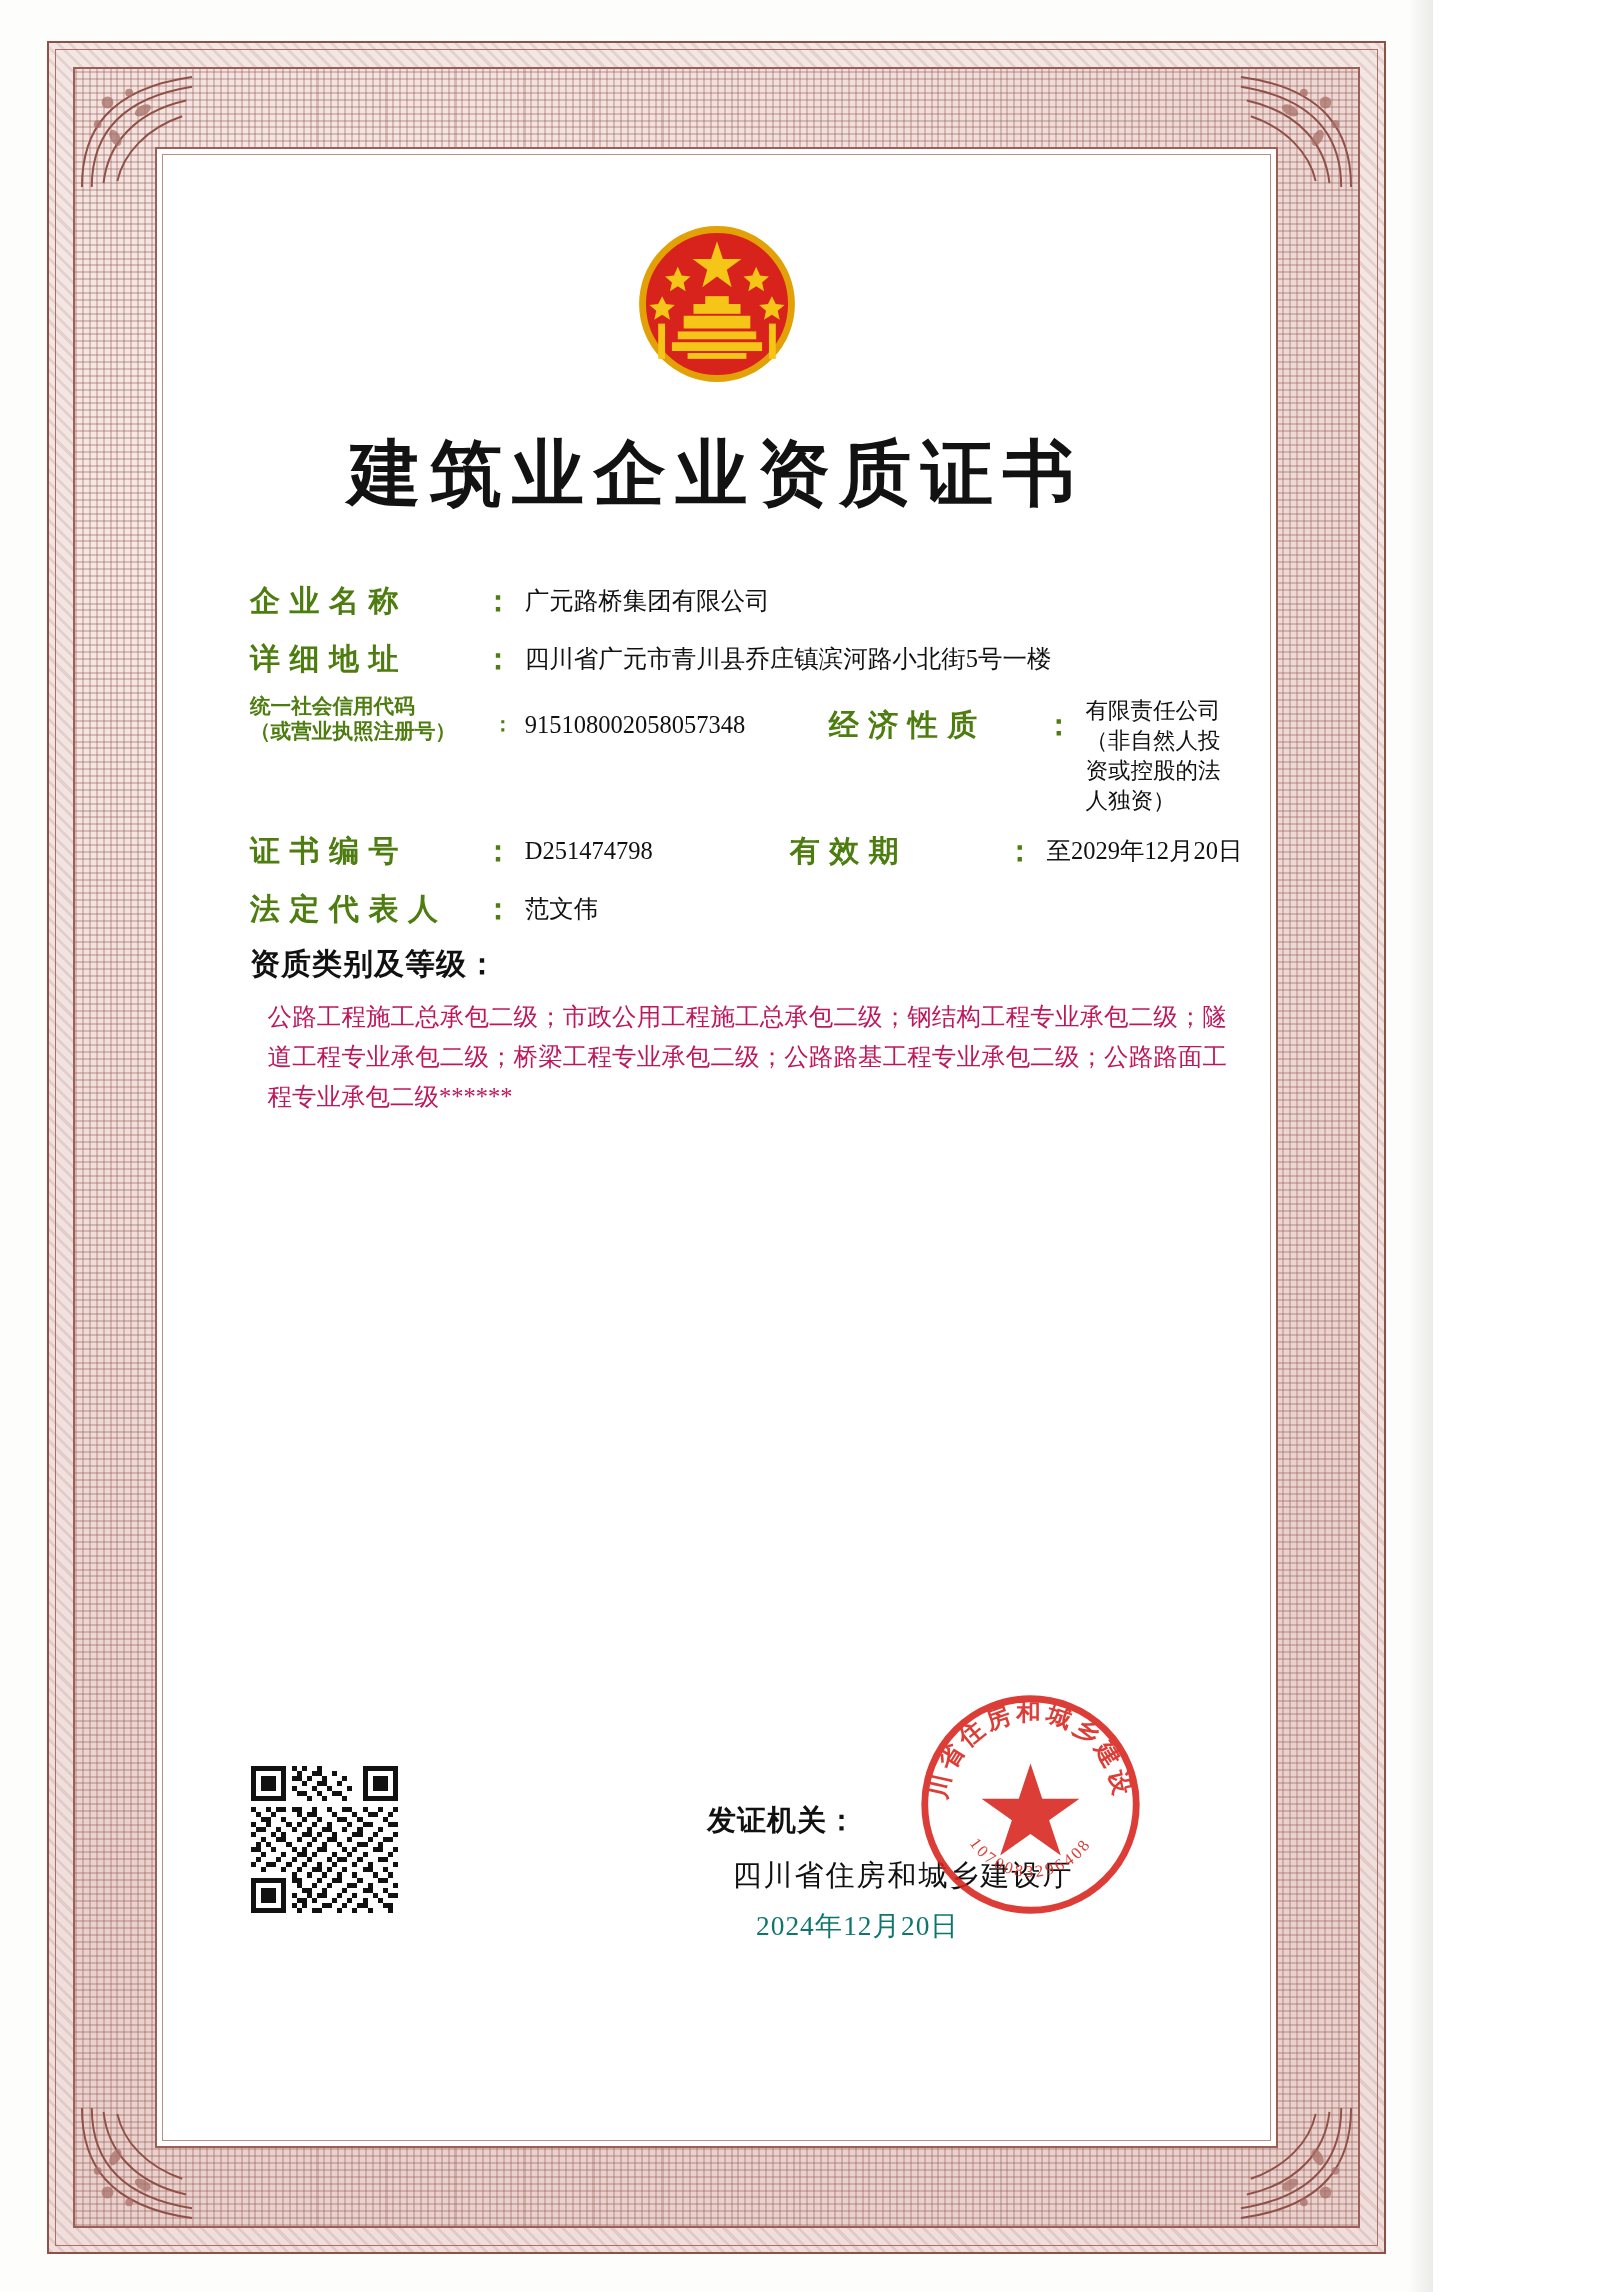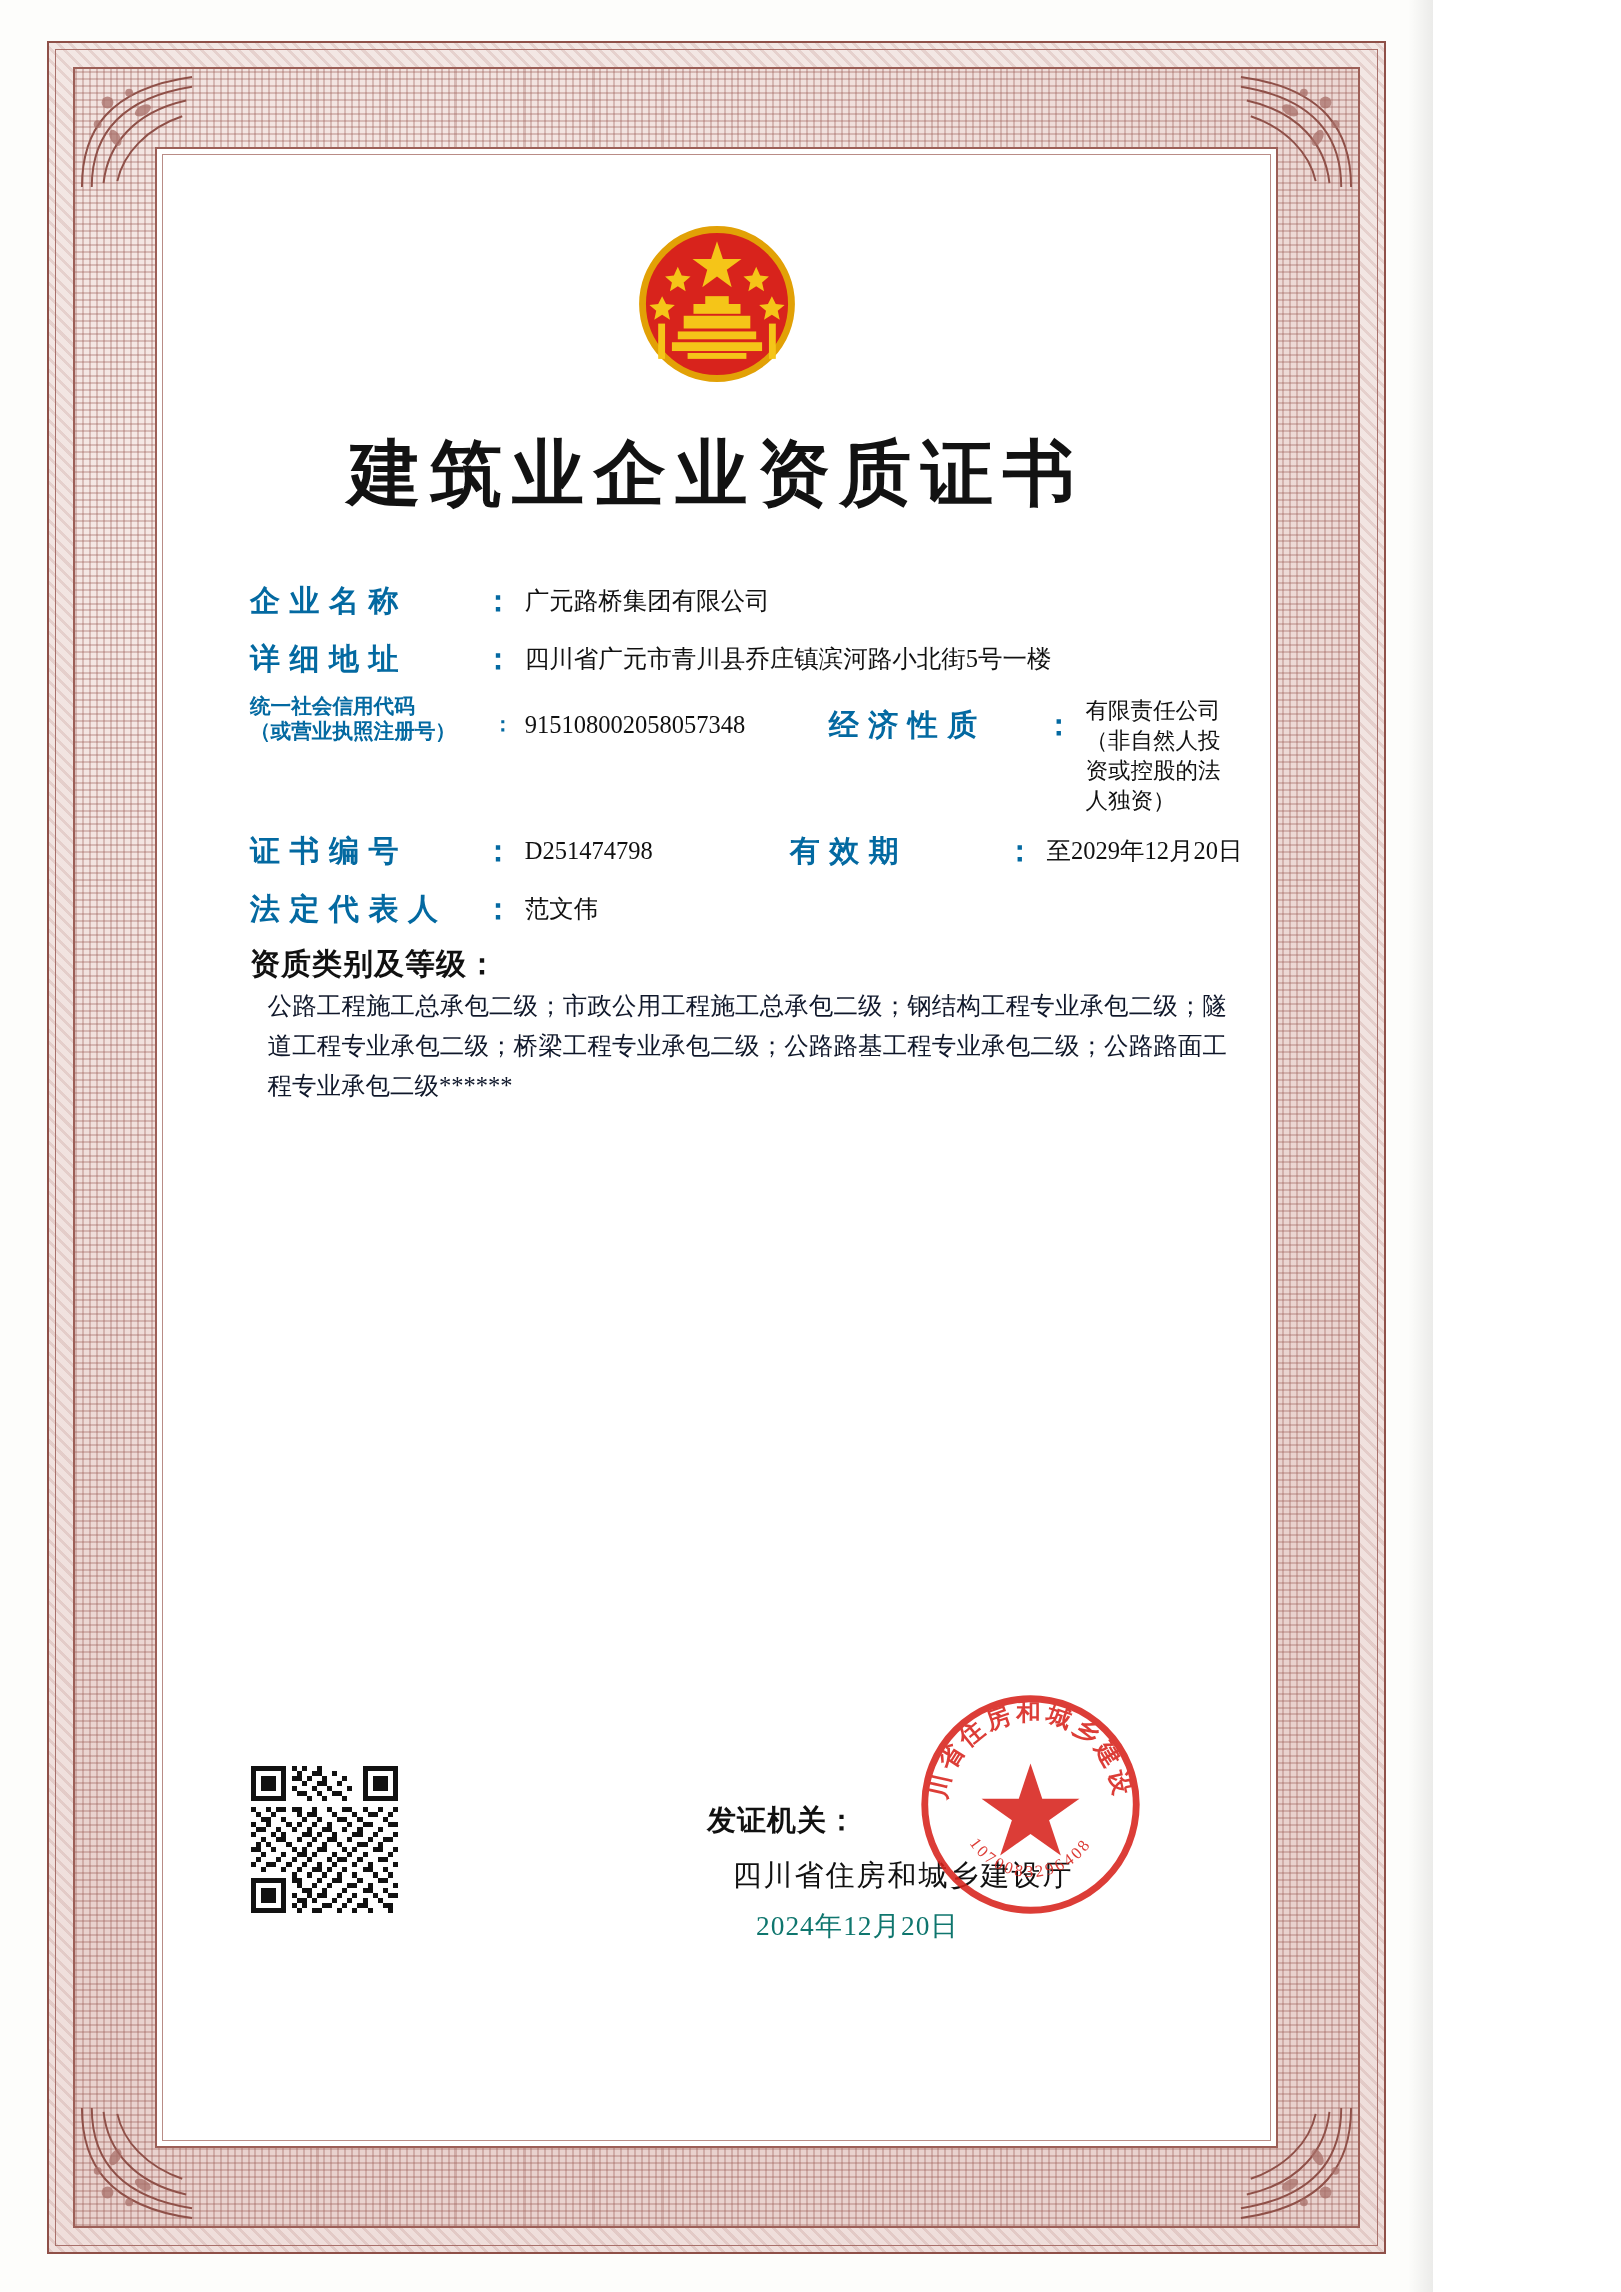--- a/index.html
+++ b/index.html
@@ -142,21 +142,21 @@
     display: flex;
     align-items: flex-start;
     margin-bottom: 12.7px;
     min-height: 45px;
   }
   .lbl {
     width: 263px;
     flex: 0 0 263px;
     font-size: 30px;
     font-weight: bold;
-    color: #0369a1;
+    color: #4d7c0f;
     letter-spacing: 1px;
     line-height: 43px;
     white-space: nowrap;
   }
   .lbl.spread {
     display: flex;
     justify-content: space-between;
   }
   .lbl.spread .colon { letter-spacing: 0; }
   .val {
@@ -207,25 +207,25 @@
   }
 
   .quals-label {
     margin-top: 11.8px;
     font-size: 30px;
     font-weight: bold;
     color: #111;
     letter-spacing: 1px;
   }
   .quals-body {
-    margin-top: 1px;
+    margin-top: 12px;
     padding-left: 17.6px;
     font-size: 24.5px;
     line-height: 40px;
-    color: #0f172a;
+    color: #be185d;
     max-width: 1010px;
     text-align: justify;
   }
 
   
   .qr {
     position: absolute;
     left: 84px;
     bottom: 223px;
     width: 147px;

